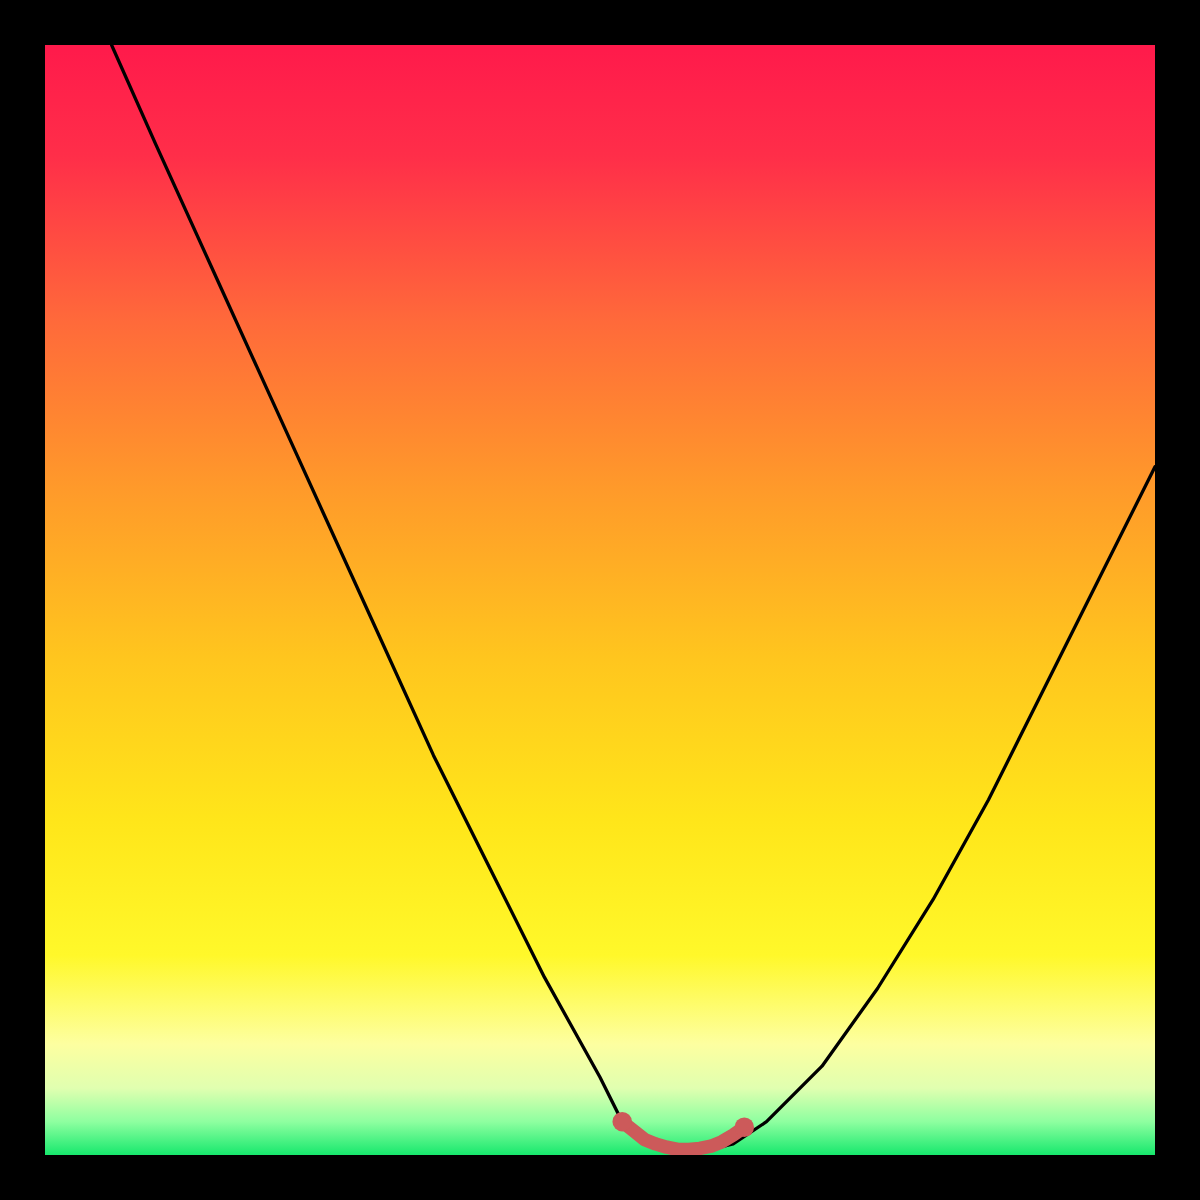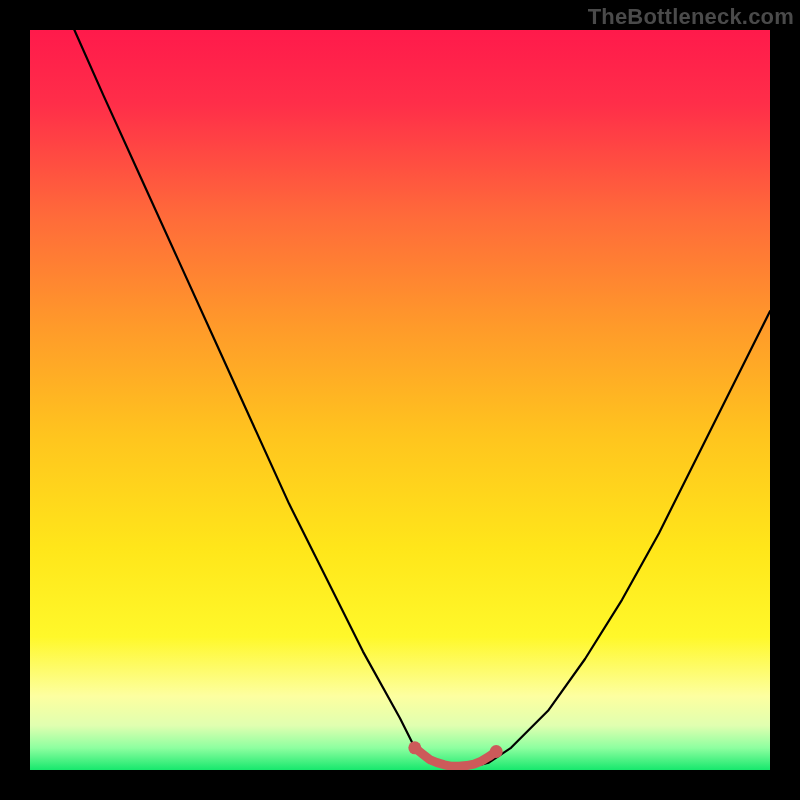--- a/index.html
+++ b/index.html
@@ -47,21 +47,20 @@
     font-size: 22px;
     font-weight: 600;
     letter-spacing: 0.2px;
     user-select: none;
   }
 </style>
 </head>
 <body>
 <div class="frame">
 
-  <div class="watermark">TheBottleneck.com</div>
 
   <div class="plot-area">
     <svg class="gradient-bg" viewBox="0 0 740 740" preserveAspectRatio="none">
       <defs>
         <linearGradient id="bg" x1="0" y1="0" x2="0" y2="1">
           <stop offset="0%" stop-color="#ff1a4b"></stop>
           <stop offset="10%" stop-color="#ff2e49"></stop>
           <stop offset="25%" stop-color="#ff6a3a"></stop>
           <stop offset="40%" stop-color="#ff9a2a"></stop>
           <stop offset="55%" stop-color="#ffc51e"></stop>

